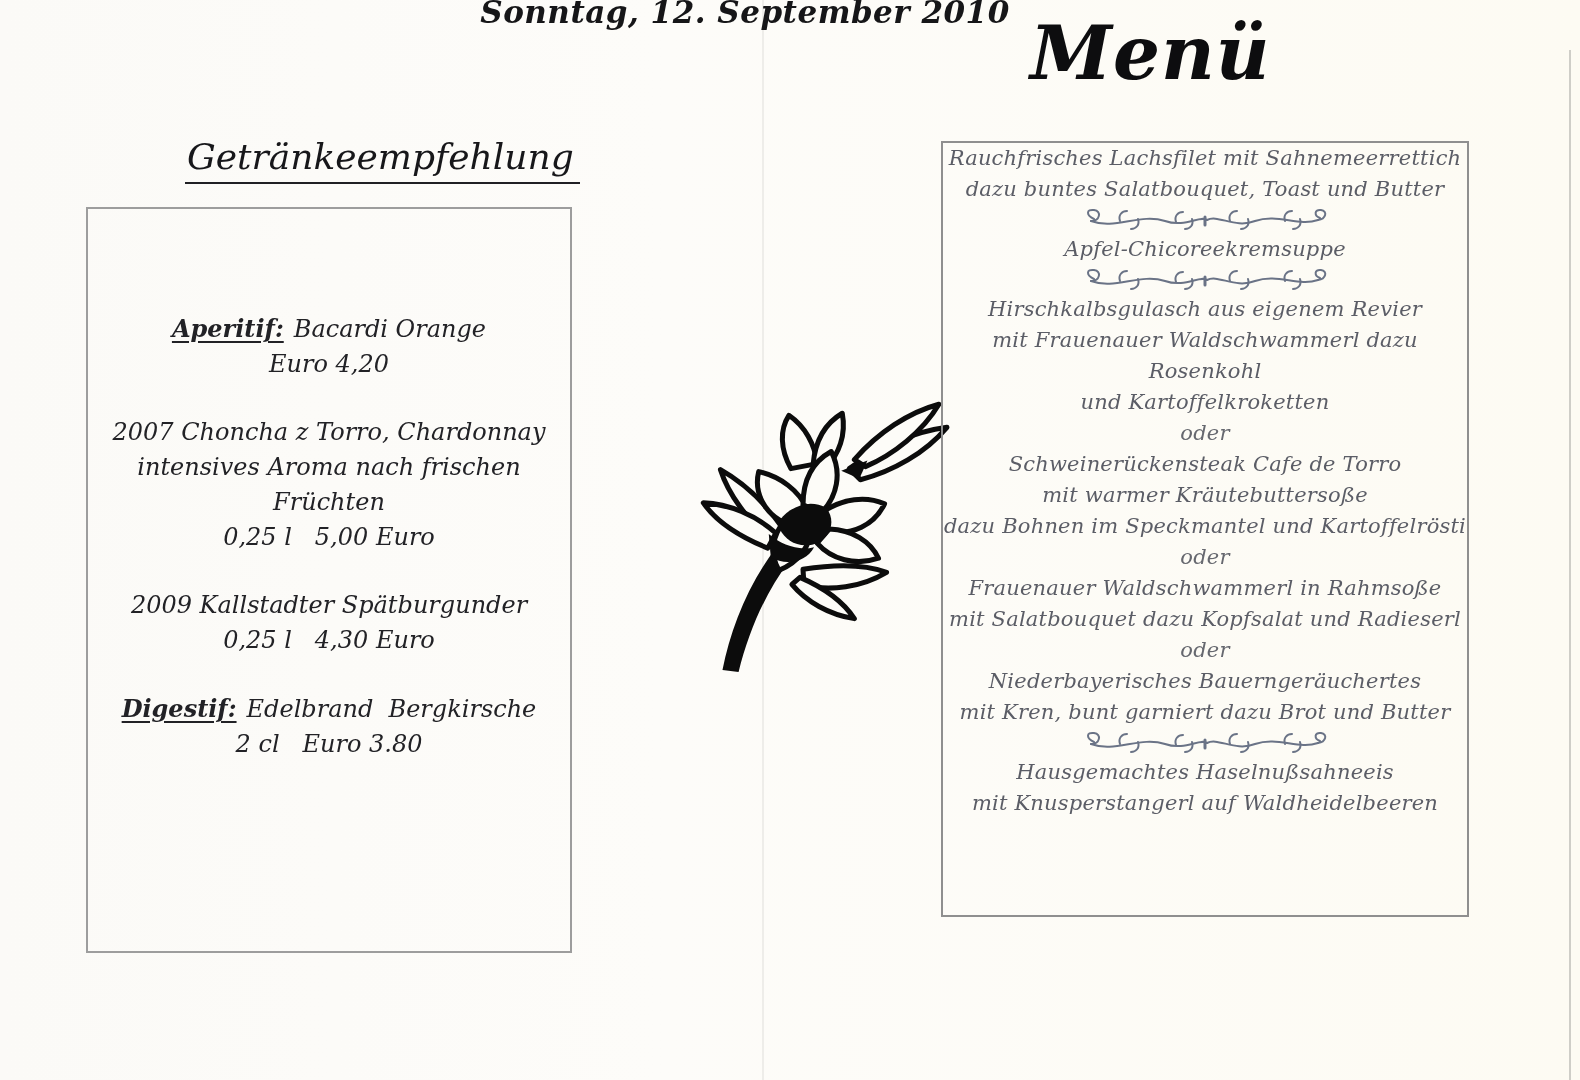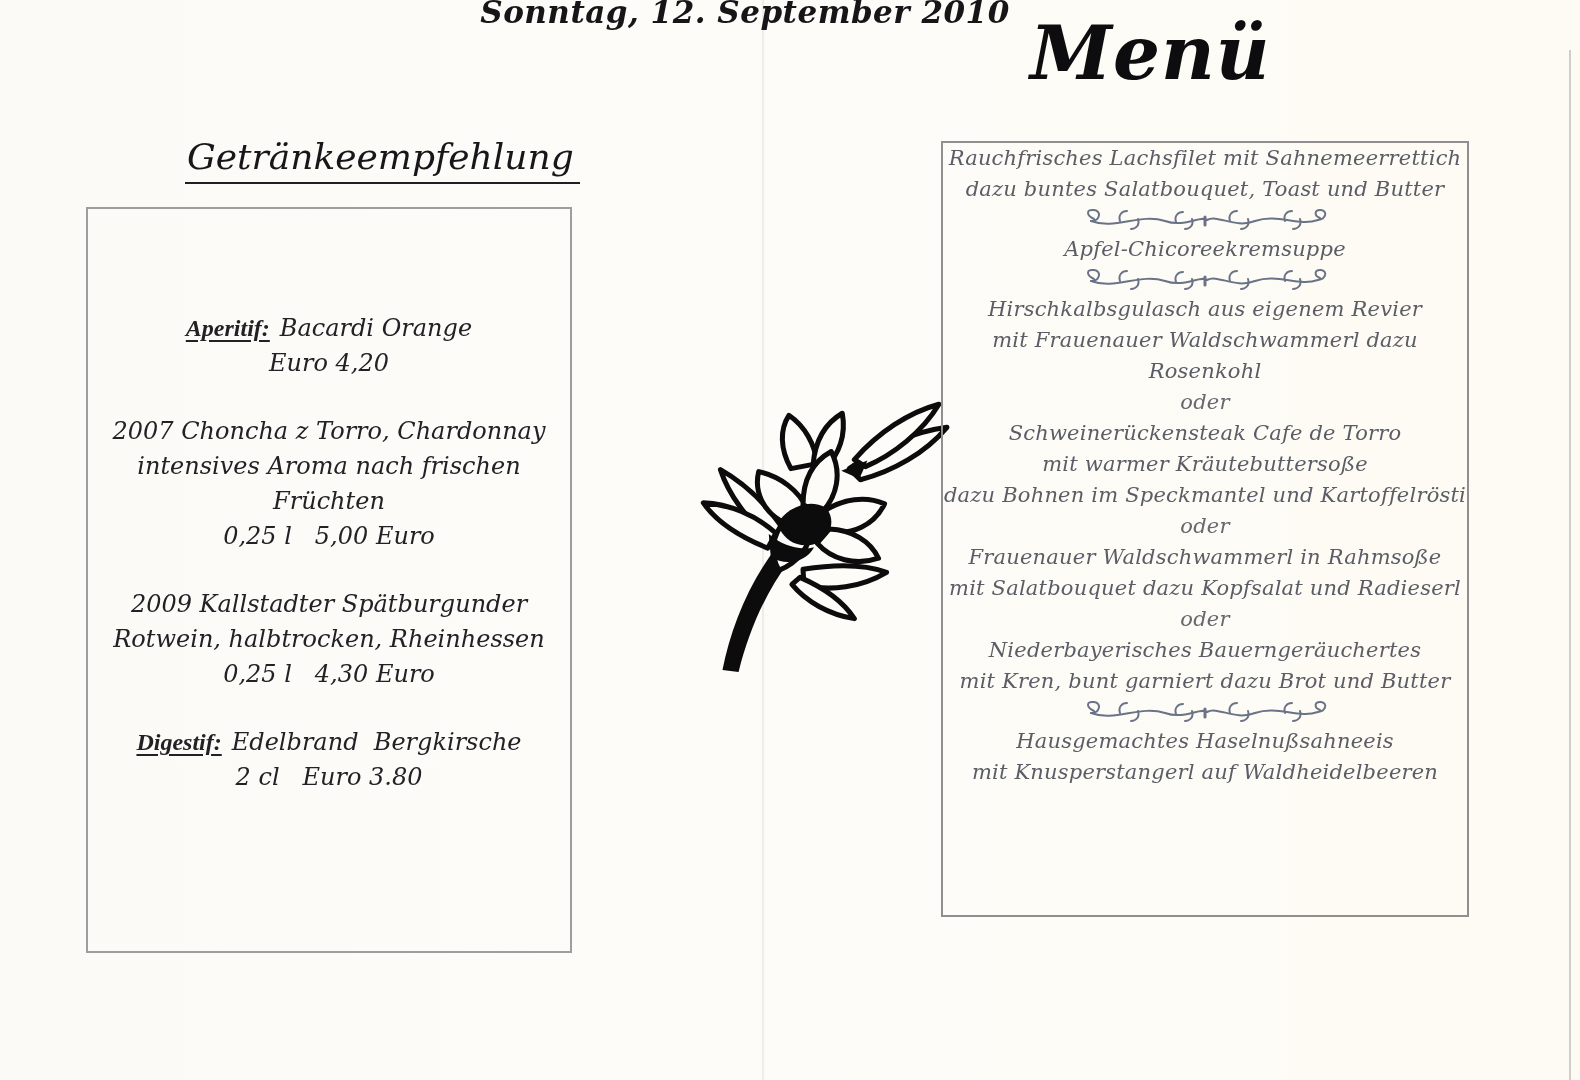--- a/index.html
+++ b/index.html
@@ -30,21 +30,21 @@
     font-style:italic;font-size:36px;color:#17171a;
     border-bottom:2px solid #202024;padding:0 6px 5px 2px;margin-top:8px;
   }
   .drinks-box{
     position:absolute;left:86px;top:207px;width:486px;height:746px;
     border:2px solid #9d9d9d;box-sizing:border-box;
     text-align:center;font-style:italic;font-size:24px;line-height:35px;
     padding-top:102px;color:#222226;
   }
   .dgroup{margin-bottom:33px;}
-  .lbl{font-weight:bold;text-decoration:underline;text-underline-offset:4px;margin-right:10px;font-family:Liberation Serif, serif;}
+  .lbl{font-weight:bold;text-decoration:underline;text-underline-offset:4px;margin-right:10px;}
   .menu-box{
     position:absolute;left:941px;top:141px;width:528px;height:776px;
     border:2px solid #8f8f8f;box-sizing:border-box;
     text-align:center;
   }
   .menu-line{
     font-style:italic;font-size:21px;line-height:31px;color:#5b5d66;
     letter-spacing:.2px;
   }
   .menu-or{color:#66686f;}
@@ -78,21 +78,20 @@
     </div>
 
     <div class="dgroup">
       <div>2007 Choncha z Torro, Chardonnay</div>
       <div>intensives Aroma nach frischen Früchten</div>
       <div>0,25 l&nbsp;&nbsp; 5,00 Euro</div>
     </div>
 
     <div class="dgroup">
       <div>2009 Kallstadter Spätburgunder</div>
-      <div>Rotwein, halbtrocken, Rheinhessen</div>
       <div>0,25 l&nbsp;&nbsp; 4,30 Euro</div>
     </div>
 
     <div class="dgroup">
       <div>
         <span class="lbl">Digestif:</span><span>Edelbrand&nbsp; Bergkirsche</span>
       </div>
       <div>2 cl&nbsp;&nbsp; Euro 3.80</div>
     </div>
   </div>
@@ -164,20 +163,21 @@
         <path d="M150,14 C148,8 152,4 157,4"></path>
         <path d="M168,12 C170,18 166,22 161,22"></path>
         <path d="M205,14 C203,8 207,4 212,4"></path>
         <path d="M220,12 C222,18 218,22 213,22"></path>
         <path d="M125,10 L125,18" stroke-width="3"></path>
       </g>
     </svg>
   </div>
 <div class="menu-line">Hirschkalbsgulasch aus eigenem Revier</div>
         <div class="menu-line">mit Frauenauer Waldschwammerl dazu Rosenkohl</div>
+        <div class="menu-line">und Kartoffelkroketten</div>
         <div class="menu-line menu-or">oder</div>
         <div class="menu-line">Schweinerückensteak Cafe de Torro</div>
         <div class="menu-line">mit warmer Kräutebuttersoße</div>
         <div class="menu-line">dazu Bohnen im Speckmantel und Kartoffelrösti</div>
         <div class="menu-line menu-or">oder</div>
         <div class="menu-line">Frauenauer Waldschwammerl in Rahmsoße</div>
         <div class="menu-line">mit Salatbouquet dazu Kopfsalat und Radieserl</div>
         <div class="menu-line menu-or">oder</div>
         <div class="menu-line">Niederbayerisches Bauerngeräuchertes</div>
         <div class="menu-line">mit Kren, bunt garniert dazu Brot und Butter</div>

